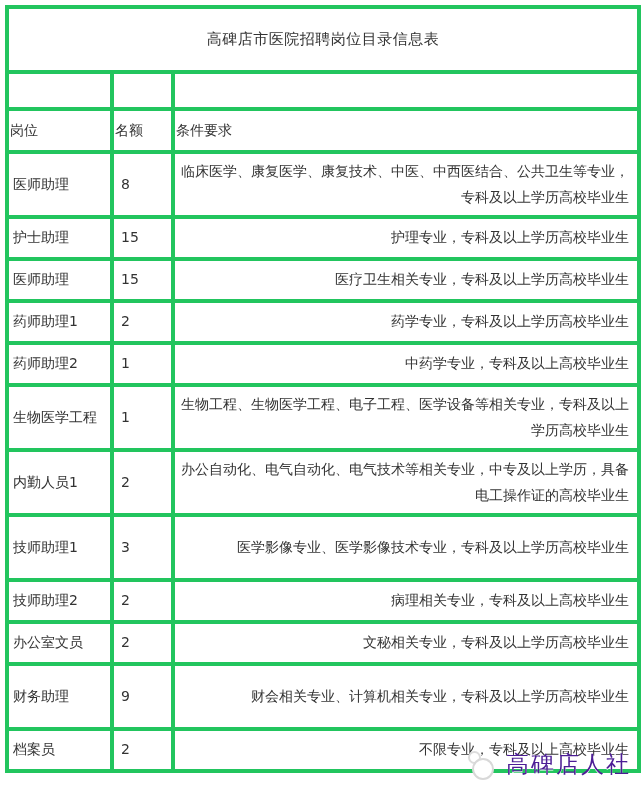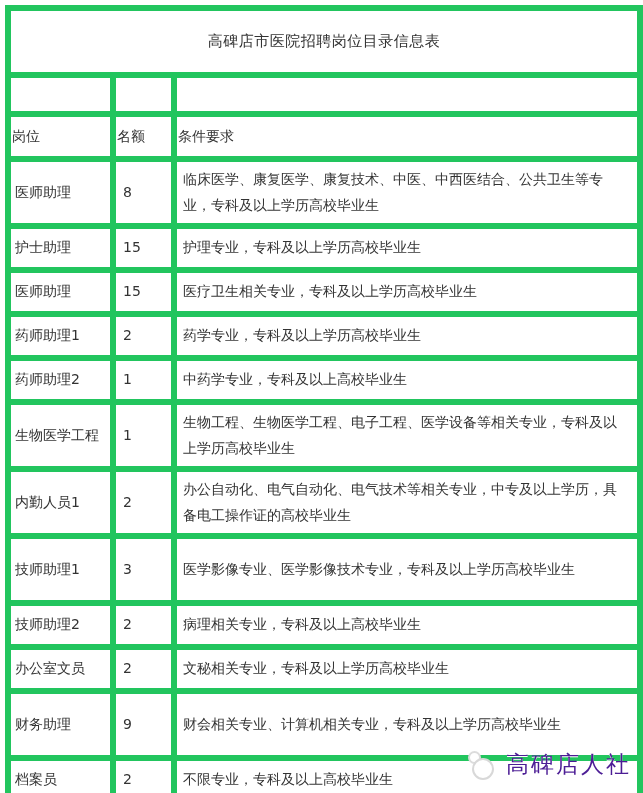--- a/index.html
+++ b/index.html
@@ -14,42 +14,42 @@
   table.info-table{
     position:absolute;left:5px;top:5px;
     width:632px;
     border-collapse:collapse;
     table-layout:fixed;
   }
   table.info-table col.c1{width:105px;}
   table.info-table col.c2{width:61px;}
   table.info-table col.c3{width:466px;}
   table.info-table td, table.info-table th{
-    border:6px solid #22c55e;
+    border:4px solid #22c55e;
     font-size:14px;
     font-weight:normal;
     color:#333333;
     vertical-align:middle;
     line-height:1.85;
     overflow:hidden;
   }
   tr.title-row td{
     height:59px;
     text-align:center;
     font-size:15px;
     letter-spacing:0.5px;
   }
   tr.blank-row td{height:31px;}
   tr.header-row th{
     height:37px;
     text-align:left;
   }
   td.pos{padding-left:4px;text-align:left;}
   td.quota{padding-left:7px;text-align:left;}
-  td.req{padding-left:6px;padding-right:8px;text-align:left;}
+  td.req{padding-left:6px;padding-right:8px;text-align:right;}
   tr.h-tall td{height:59px;}
   tr.h-short td{height:36px;}
   
   .watermark{
     position:absolute;
     right:12px;bottom:13px;
     display:flex;align-items:center;
     color:#d2d2d2;
     z-index:5;
   }

